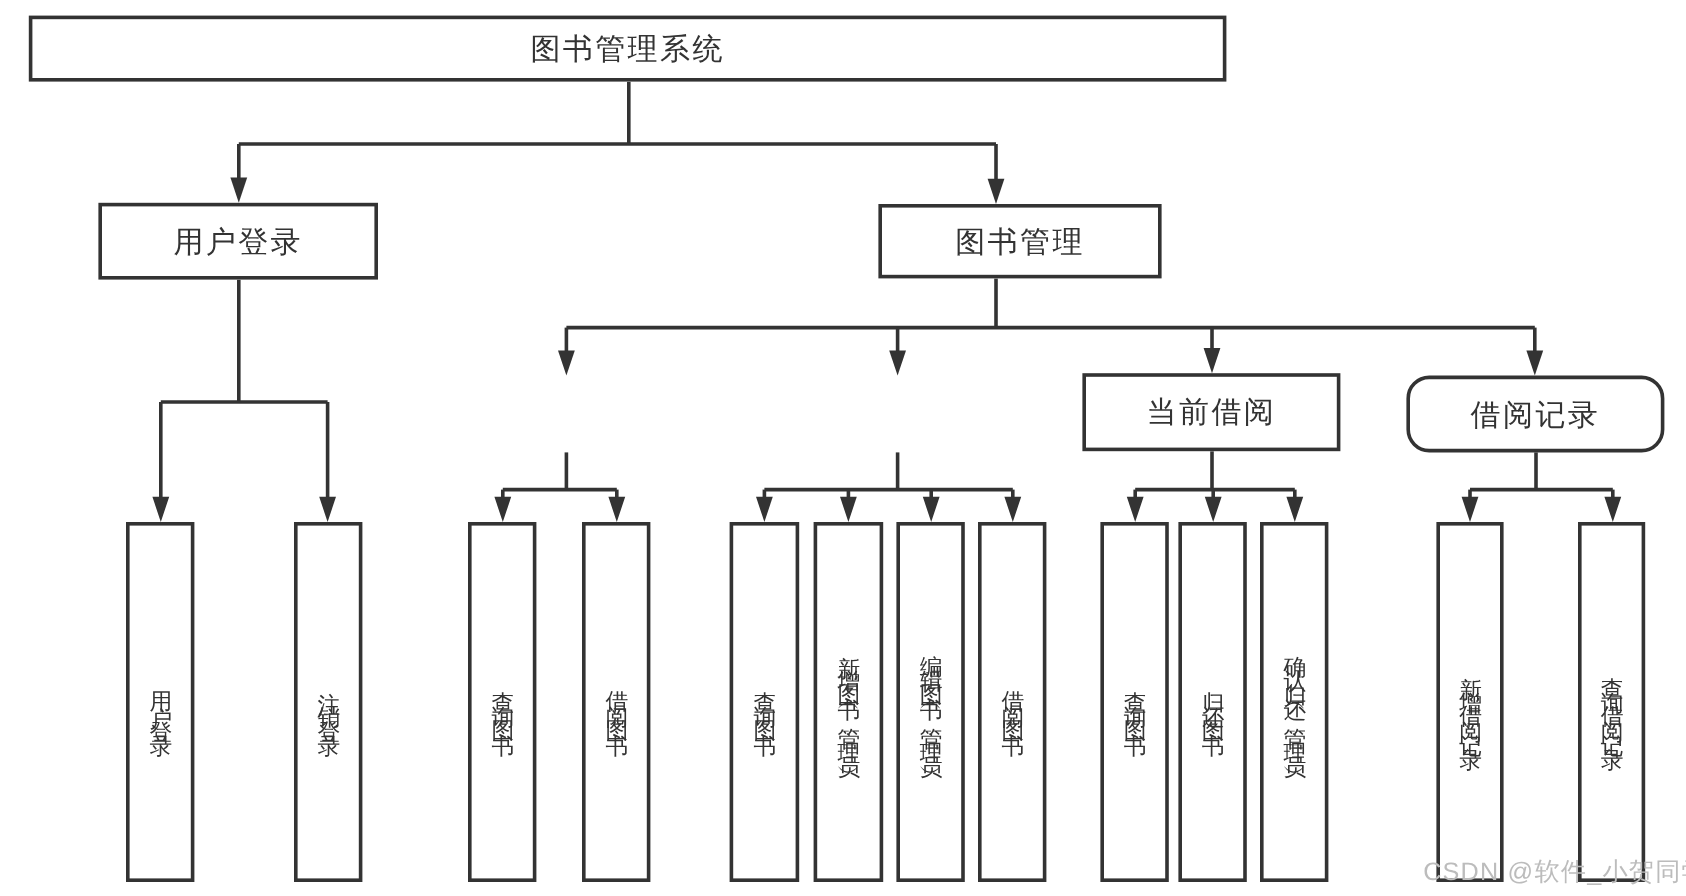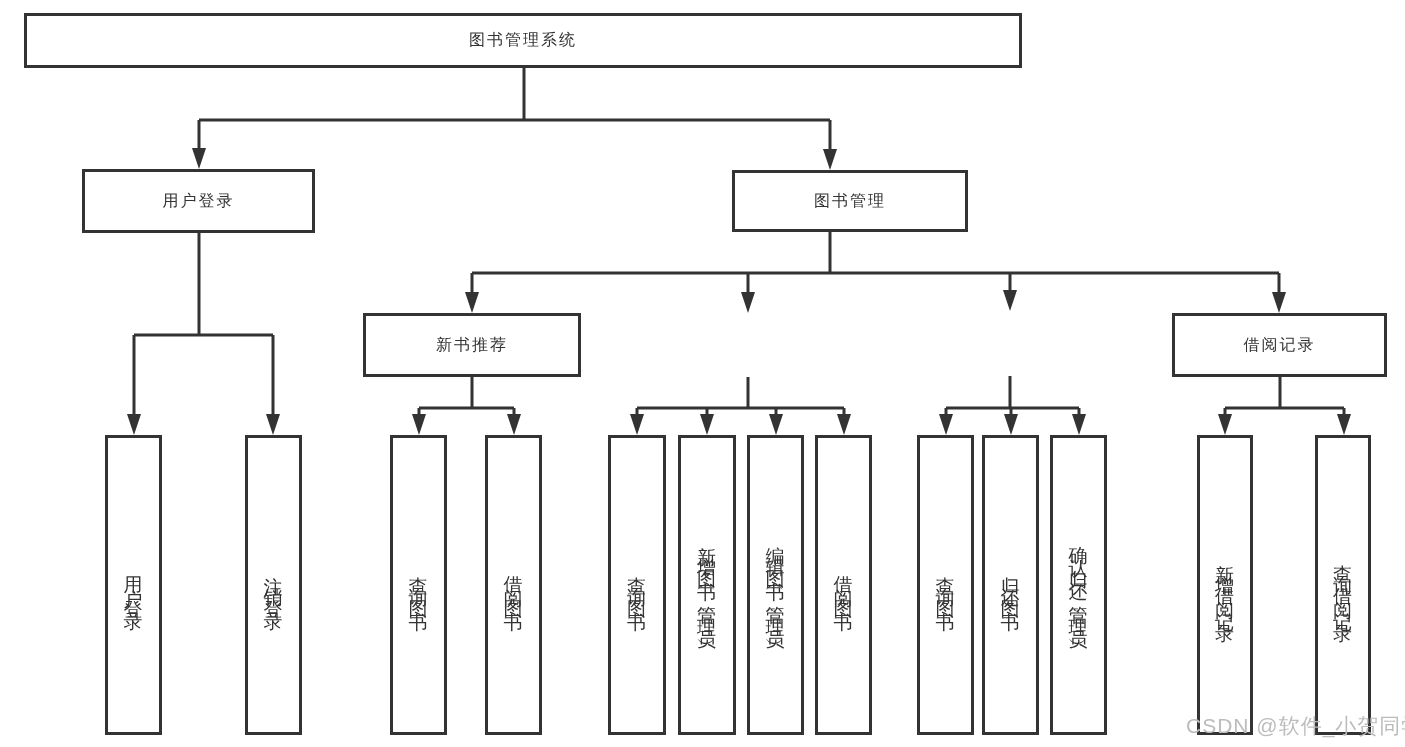--- a/index.html
+++ b/index.html
@@ -26,39 +26,39 @@
     box-sizing: border-box;
     background: #ffffff;
     border: 3px solid #333333;
     display: flex;
     align-items: center;
     justify-content: center;
     z-index: 2;
     color: #333333;
   }
   .hnode span {
-    font-size: 16px;
+    font-size: 25px;
     letter-spacing: 2px;
     white-space: nowrap;
   }
   .vnode span {
     writing-mode: vertical-rl;
     text-orientation: mixed;
     font-size: 19px;
     letter-spacing: 12px;
     line-height: 1;
   }
   
   #n-root          { left: 24px;  top: 13px;  width: 998px; height: 55px; }
   #n-user-login    { left: 82px;  top: 169px; width: 233px; height: 64px; }
   #n-book-mgmt     { left: 712px; top: 170px; width: 236px; height: 62px; margin-left: 20px; }
   #n-new-book      { left: 363px; top: 313px; width: 218px; height: 64px; }
   #n-book-borrow   { left: 638px; top: 313px; width: 219px; height: 64px; }
   #n-cur-borrow    { left: 902px; top: 311px; width: 215px; height: 65px; }
-  #n-borrow-rec    { left: 1172px; top: 313px; width: 215px; height: 64px; }
+  #n-borrow-rec    { left: 1172px; top: 313px; width: 215px; height: 64px; border-radius: 19px; }
   
   .vnode { top: 435px; height: 300px; }
   #l-login    { left: 105px;  width: 57px; }
   #l-logout   { left: 245px;  width: 57px; }
   #l-nb-query { left: 390px;  width: 57px; }
   #l-nb-borrow{ left: 485px;  width: 57px; }
   #l-bb-query { left: 608px;  width: 58px; }
   #l-bb-add   { left: 678px;  width: 58px; }
   #l-bb-edit  { left: 747px;  width: 57px; }
   #l-bb-borrow{ left: 815px;  width: 57px; }
@@ -153,22 +153,22 @@
     <span>图书管理系统</span>
   </div>
 
   <div id="n-user-login" class="node hnode">
     <span>用户登录</span>
   </div>
   <div id="n-book-mgmt" class="node hnode">
     <span>图书管理</span>
   </div>
 
-  <div id="n-new-book" class="node hnode">
-    <span>新书推荐</span>
+  <div id="n-cur-borrow" class="node hnode">
+    <span>当前借阅</span>
   </div>
   <div id="n-borrow-rec" class="node hnode">
     <span>借阅记录</span>
   </div>
 
   <div id="l-login" class="node vnode">
     <span>用户登录</span>
   </div>
   <div id="l-logout" class="node vnode">
     <span>注销登录</span>

